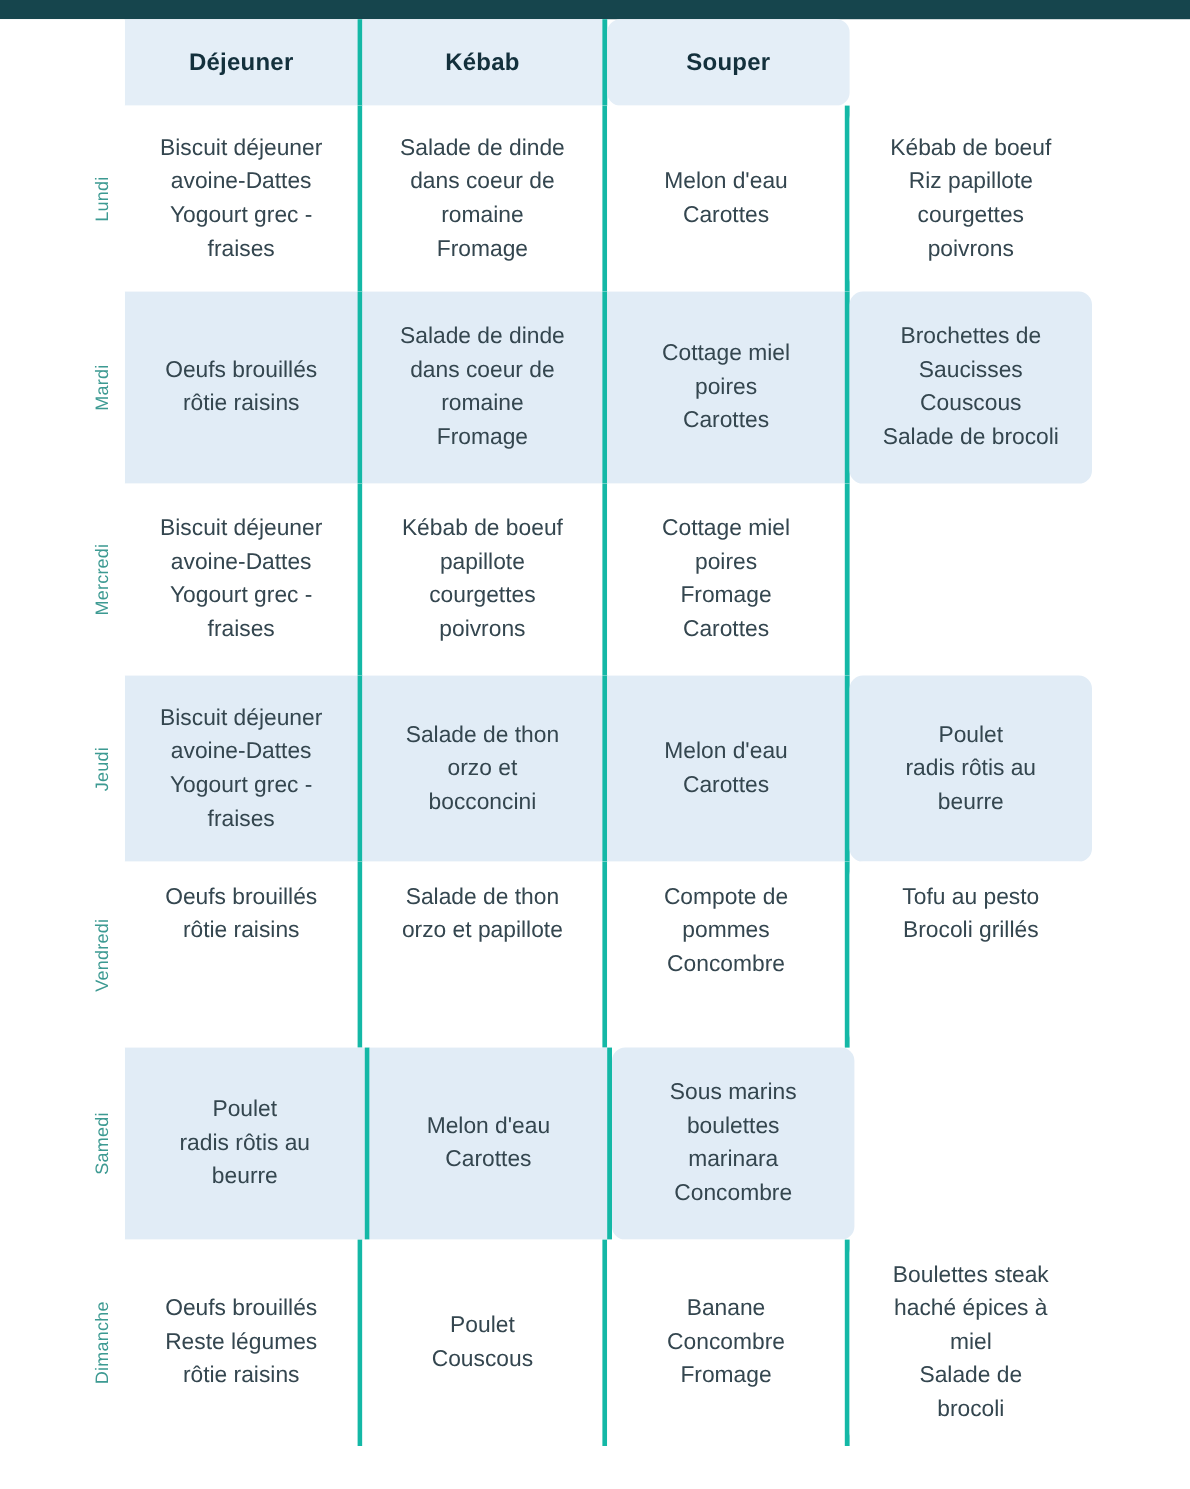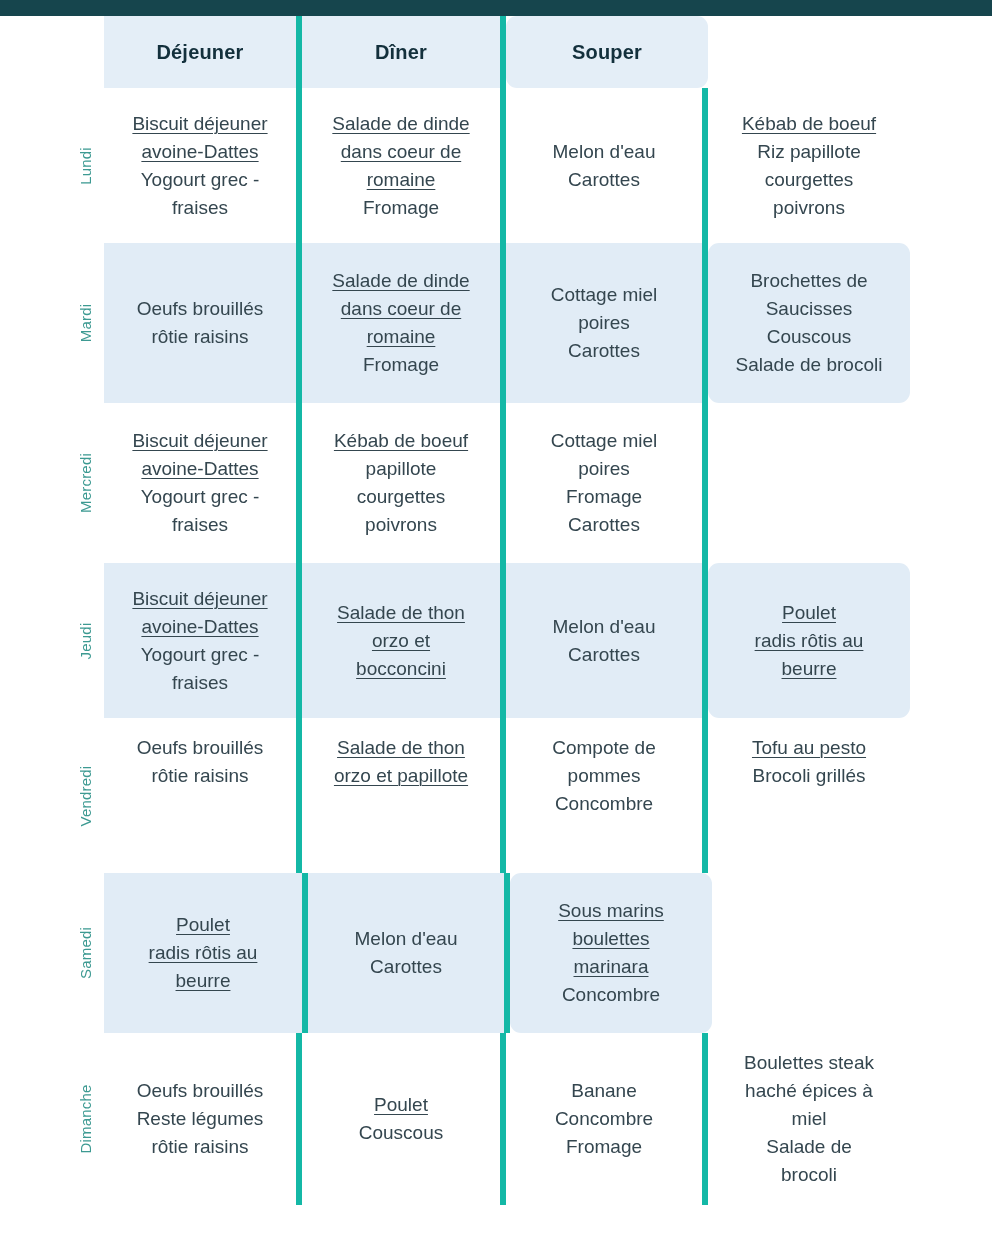--- a/index.html
+++ b/index.html
@@ -66,21 +66,21 @@
 
   .cell {
     flex: 0 0 202px;
     width: 202px;
     padding: 16px 10px;
     text-align: center;
     font-size: 19px;
     line-height: 28px;
     color: #2f4550;
     color: #34464f;
-    border-right: 6px solid #14b8a6;
+    border-right: 4px solid #14b8a6;
     display: flex;
     flex-direction: column;
     justify-content: center;
     align-items: center;
   }
 
   .cell.top-align { justify-content: flex-start; }
 
   
   .cell.col1 { flex: 0 0 198px; width: 198px; }
@@ -102,21 +102,20 @@
 
   
   .row.light .cell { background: #ffffff; }
   .row.tint  .cell { background: #e1ecf6; }
 
   .row.light .daycell,
   .row.tint  .daycell { background: #ffffff; }
 
   .line { display: block; white-space: normal; }
   .line.u {
-    text-decoration: underline;
     text-underline-offset: 3px;
     text-decoration-thickness: 1px;
   }
 
   
   .row.r1 .cell { min-height: 155px; }
   .row.r2 .cell { min-height: 160px; }
   .row.r3 .cell { min-height: 160px; }
   .row.r4 .cell { min-height: 155px; }
   .row.r5 .cell { min-height: 155px; }
@@ -130,21 +129,21 @@
 
 <div id="planner">
   <div class="grid">
 
     <div class="row header">
       <div class="daycell"></div>
       <div class="cell col1">
         <span class="line">Déjeuner</span>
       </div>
       <div class="cell col2">
-        <span class="line">Dîner</span>
+        <span class="line">Kébab</span>
       </div>
       <div class="cell col4">
         <span class="line">Souper</span>
       </div>
     </div>
 
     <div id="body-rows">
         <div class="row light r1">
           <div class="daycell">
             <span class="daylabel">Lundi</span>

